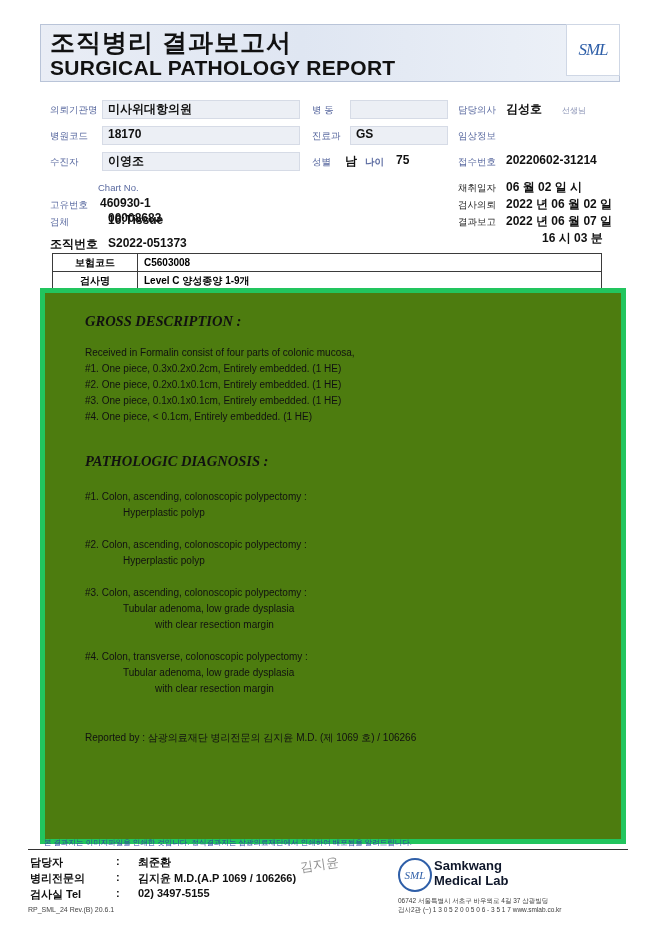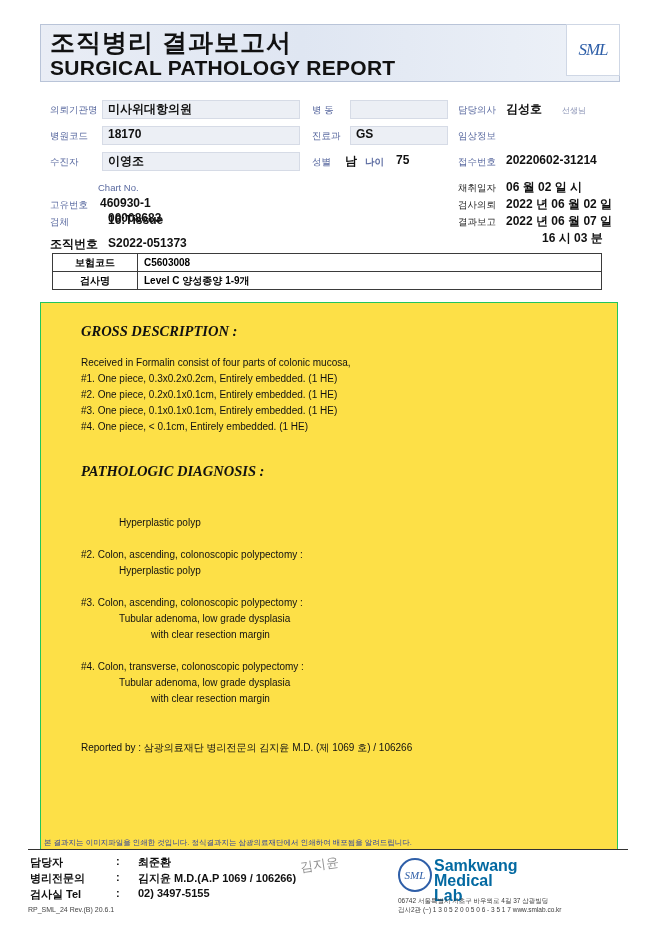--- a/index.html
+++ b/index.html
@@ -133,25 +133,25 @@
     background: #fff;
   }
   .exam-table td.val {
     font-weight: bold;
   }
 
   
   .body-box {
     position: absolute;
     left: 40px;
-    top: 302px;
+    top: 288px;
     width: 576px;
     height: 546px;
-    border: 1px solid #22c55e;
-    background: #fde047;
+    border: 5px solid #22c55e;
+    background: #4d7c0f;
   }
   .sect-title {
     position: absolute;
     font-family: "Liberation Serif", serif;
     font-size: 14.5px;
     font-weight: bold;
     font-style: italic;
     color: #111;
   }
   .ln {
@@ -223,23 +223,23 @@
     justify-content: center;
     font-family: "Liberation Serif", serif;
     font-style: italic;
     font-size: 11px;
     color: #2f5fa8;
   }
   .lab-name {
     position: absolute;
     left: 36px;
     top: 2px;
-    font-size: 16px;
-    font-weight: bold;
-    color: #0369a1;
+    font-size: 13px;
+    font-weight: bold;
+    color: #0f172a;
     line-height: 15px;
   }
   .lab-addr {
     position: absolute;
     left: 398px;
     top: 896px;
     font-size: 6.5px;
     color: #3a3a3a;
     line-height: 9px;
     white-space: pre-line;
@@ -339,20 +339,21 @@
     <div class="sect-title" style="left:40px; top:20px;">GROSS DESCRIPTION :</div>
 
     <div class="ln" style="left:40px; top:54px;">Received in Formalin consist of four parts of colonic mucosa,</div>
     <div class="ln" style="left:40px; top:70px;">#1. One piece, 0.3x0.2x0.2cm, Entirely embedded. (1 HE)</div>
     <div class="ln" style="left:40px; top:86px;">#2. One piece, 0.2x0.1x0.1cm, Entirely embedded. (1 HE)</div>
     <div class="ln" style="left:40px; top:102px;">#3. One piece, 0.1x0.1x0.1cm, Entirely embedded. (1 HE)</div>
     <div class="ln" style="left:40px; top:118px;">#4. One piece, &lt; 0.1cm, Entirely embedded. (1 HE)</div>
 
     <div class="sect-title" style="left:40px; top:160px;">PATHOLOGIC DIAGNOSIS :</div>
 
+    <div class="ln" style="left:40px; top:198px;">#1. Colon, ascending, colonoscopic polypectomy :</div>
     <div class="ln" style="left:78px; top:214px;">Hyperplastic polyp</div>
 
     <div class="ln" style="left:40px; top:246px;">#2. Colon, ascending, colonoscopic polypectomy :</div>
     <div class="ln" style="left:78px; top:262px;">Hyperplastic polyp</div>
 
     <div class="ln" style="left:40px; top:294px;">#3. Colon, ascending, colonoscopic polypectomy :</div>
     <div class="ln" style="left:78px; top:310px;">Tubular adenoma, low grade dysplasia</div>
     <div class="ln" style="left:110px; top:326px;">with clear resection margin</div>
 
     <div class="ln" style="left:40px; top:358px;">#4. Colon, transverse, colonoscopic polypectomy :</div>

